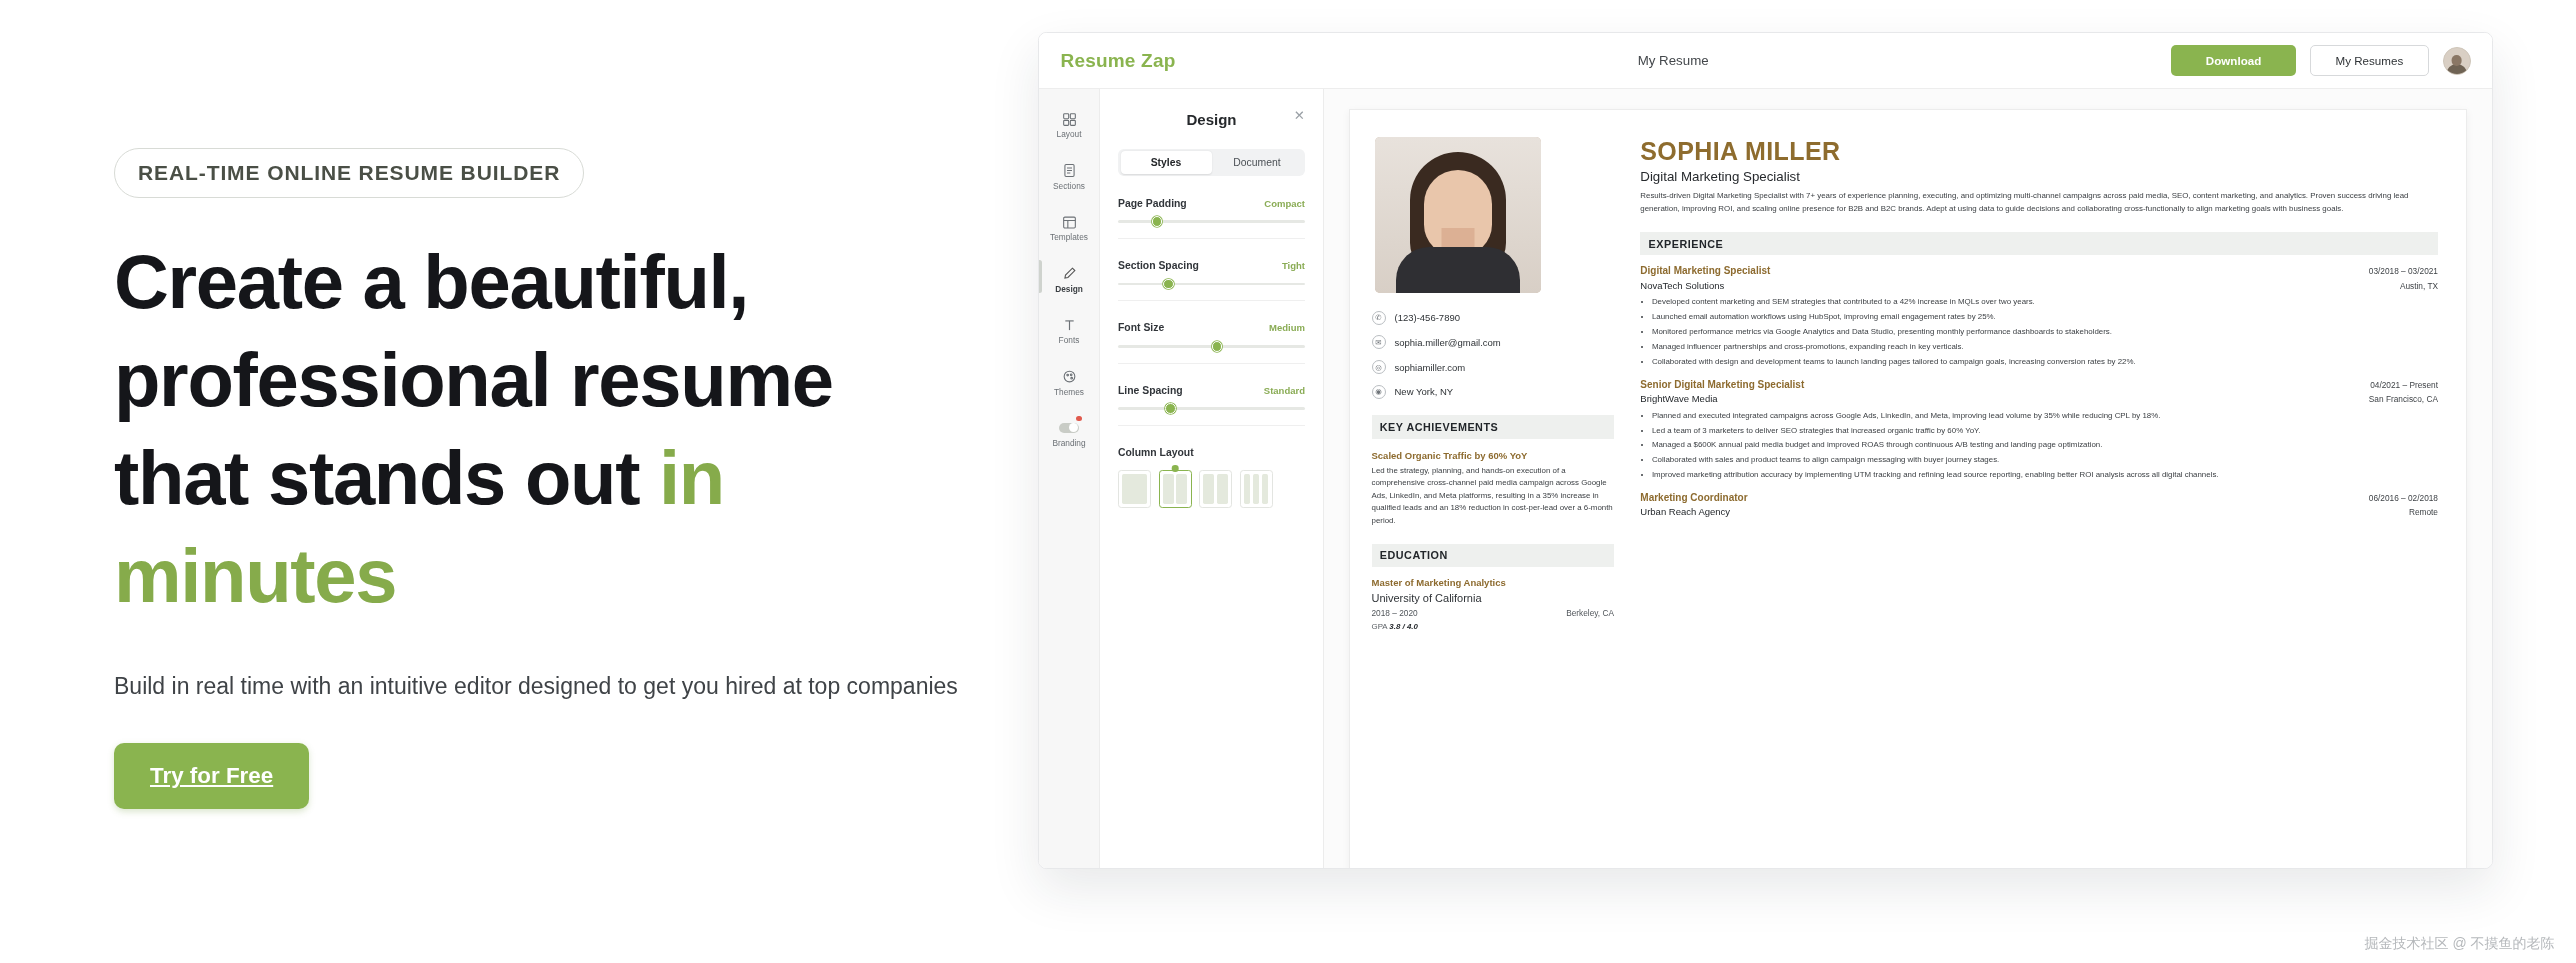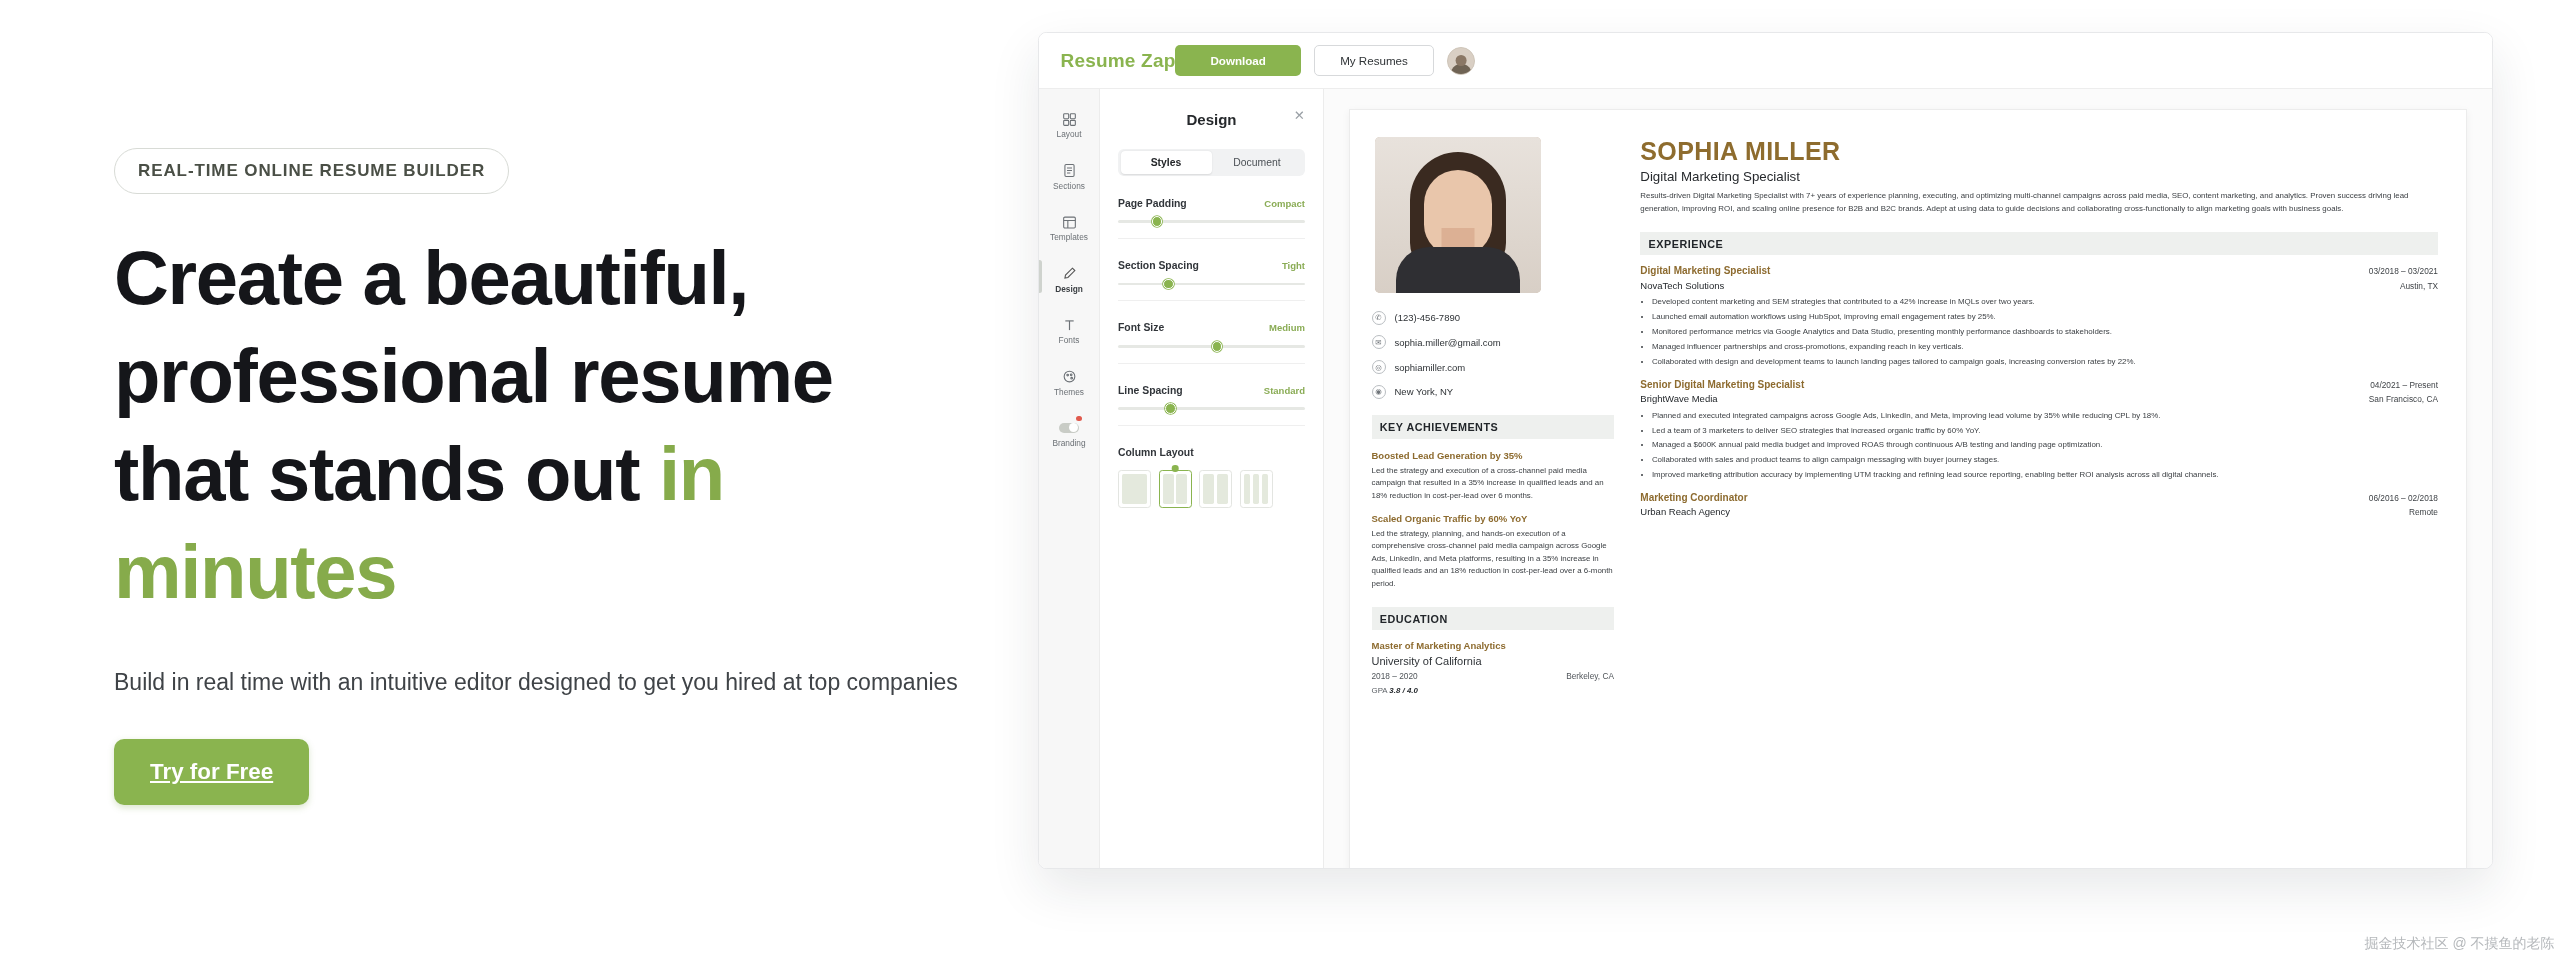--- a/index.html
+++ b/index.html
@@ -11,21 +11,21 @@
   }
   .page { position: relative; width: 2576px; height: 963px; background:#fff; }
 
   
   .hero { position: absolute; left: 114px; top: 148px; width: 928px; }
   .pill {
     display: inline-block;
     border: 0.8px solid #d8dbd6;
     border-radius: 33px;
     padding: 11.6px 23px 12.4px 23px;
-    font-size: 17px;
+    font-size: 21px;
     letter-spacing: 0.9px;
     color: #4a4f46;
     font-weight: 600;
   }
   .headline {
     margin-top: 35px;
     font-size: 76px;
     line-height: 98px;
     font-weight: 700;
     color: #15161a;
@@ -250,20 +250,21 @@
       <span class="accent">minutes</span>
     </h1>
     <p class="subline">Build in real time with an intuitive editor designed to get you hired at top companies</p>
     <button class="cta">Try for Free</button>
   </div>
 
   <div class="app">
 
     <div class="app-topbar">
       <div class="brand">Resume Zap</div>
+      <div class="topbar-center">My Resume</div>
       <div class="topbar-right">
         <button class="btn-download">Download</button>
         <button class="btn-myresumes">My Resumes</button>
         <div class="avatar"></div>
       </div>
     </div>
 
     <div class="app-body">
 
       <div class="rail">
@@ -450,24 +451,20 @@
               </div>
               <div class="row">
                 <span class="ic">◉</span>
                 <span class="tx">New York, NY</span>
               </div>
             </div>
 
             <div class="sec-head">KEY ACHIEVEMENTS</div>
 
             <div>
-              <div class="ach-title">Boosted Lead Generation by 35%</div>
-              <div class="ach-body">Led the strategy and execution of a cross-channel paid media campaign that resulted in a 35% increase in qualified leads and an 18% reduction in cost-per-lead over 6 months.</div>
-            </div>
-            <div>
               <div class="ach-title alt">Scaled Organic Traffic by 60% YoY</div>
               <div class="ach-body">Led the strategy, planning, and hands-on execution of a comprehensive cross-channel paid media campaign across Google Ads, LinkedIn, and Meta platforms, resulting in a 35% increase in qualified leads and an 18% reduction in cost-per-lead over a 6-month period.</div>
             </div>
 
             <div class="sec-head">EDUCATION</div>
             <div class="edu-title">Master of Marketing Analytics</div>
             <div class="edu-sub">University of California</div>
             <div class="edu-line">
               <span>2018 – 2020</span>
               <span>Berkeley, CA</span>

